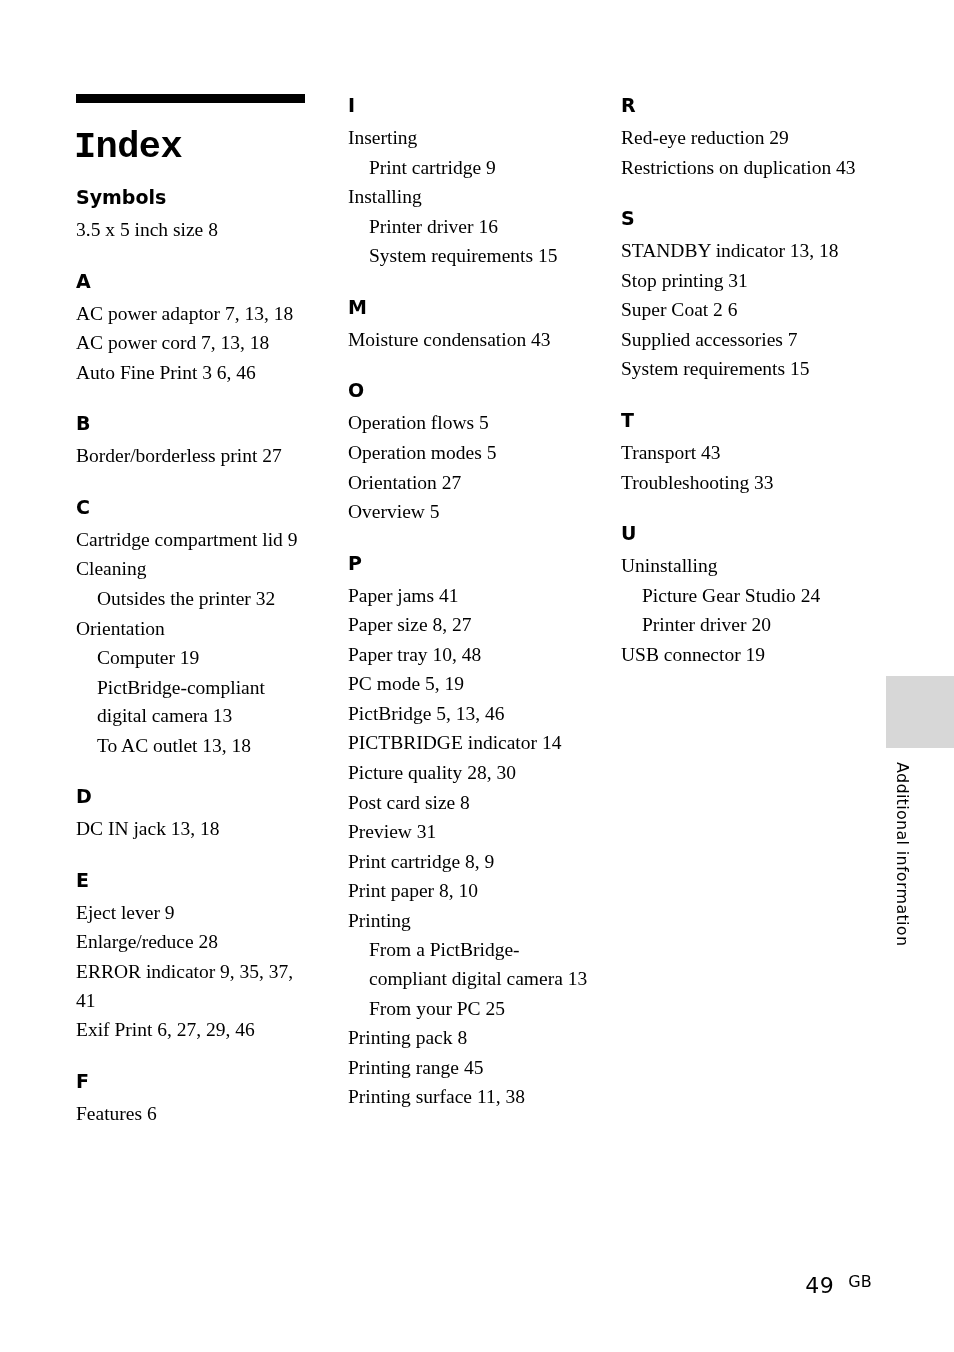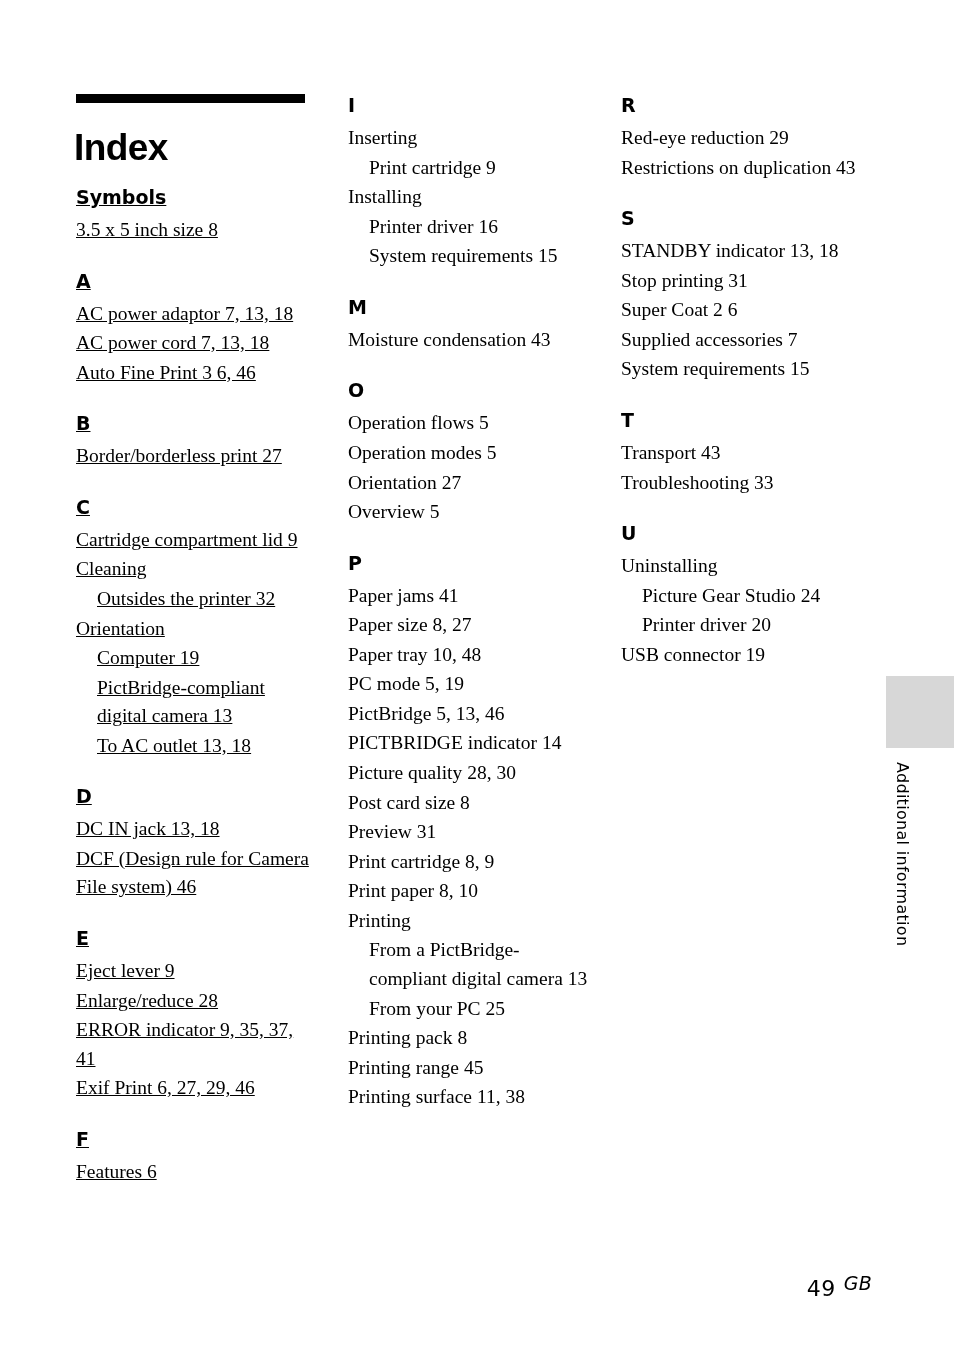--- a/index.html
+++ b/index.html
@@ -27,40 +27,40 @@
     left: 76px;
     top: 94px;
     width: 229px;
     height: 9px;
     background: #000000;
   }
   .page-title {
     position: absolute;
     left: 74px;
     top: 104px;
-    font-family: Liberation Sans, sans-serif;
+    font-family: Liberation Mono, monospace;
     font-weight: bold;
     font-size: 37px;
     letter-spacing: -0.6px;
     line-height: 1.0;
   }
 
   
   .columns {
     position: absolute;
     left: 0;
     top: 0;
     width: 954px;
     height: 1352px;
   }
   .col {
     position: absolute;
     top: 96px;
   }
-  .col-1 { left: 76px;  width: 238px; text-decoration: underline; }
+  .col-1 { left: 76px;  width: 238px; }
   .col-2 { left: 348px; width: 246px; }
   .col-3 { left: 621px; width: 250px; }
 
   
   .col-1 .col-inner { padding-top: 92px; }
 
   .group { margin: 0; }
 
   .letter {
     font-family: "DejaVu Sans", "Liberation Sans", sans-serif;
@@ -115,24 +115,23 @@
     width: 872px;
     text-align: right;
     font-family: "DejaVu Sans", "Liberation Sans", sans-serif;
   }
   .folio {
     font-size: 22px;
     font-weight: normal;
     letter-spacing: 0.5px;
   }
   .folio-sub {
-    font-size: 19px;
-    font-style: italic;
+    font-size: 16px;
     vertical-align: super;
-    margin-left: 8px;
+    margin-left: 14px;
     letter-spacing: 0.2px;
   }
 </style>
 </head>
 <body>
 
 <div class="page">
 
   <div class="title-rule"></div>
   <h1 class="page-title">Index</h1>
@@ -160,21 +159,20 @@
             <div class="entry">Cleaning</div>
             <div class="entry sub">Outsides the printer  32</div>
             <div class="entry">Orientation</div>
             <div class="entry sub">Computer  19</div>
             <div class="entry sub">PictBridge-compliant digital camera  13</div>
             <div class="entry sub">To AC outlet  13,  18</div>
           </div>
           <div class="group">
             <div class="letter">D</div>
             <div class="entry">DC IN jack  13,  18</div>
-            <div class="entry">DCF (Design rule for Camera File system)  46</div>
           </div>
           <div class="group">
             <div class="letter">E</div>
             <div class="entry">Eject lever  9</div>
             <div class="entry">Enlarge/reduce  28</div>
             <div class="entry">ERROR indicator 9,  35,  37,  41</div>
             <div class="entry">Exif Print  6,  27,  29,  46</div>
           </div>
           <div class="group">
             <div class="letter">F</div>

